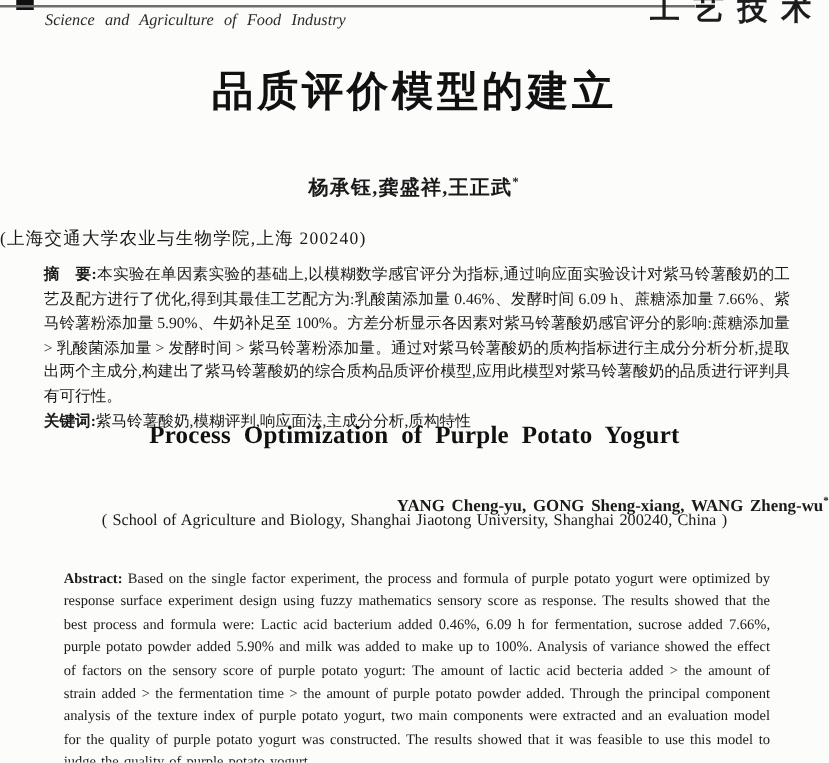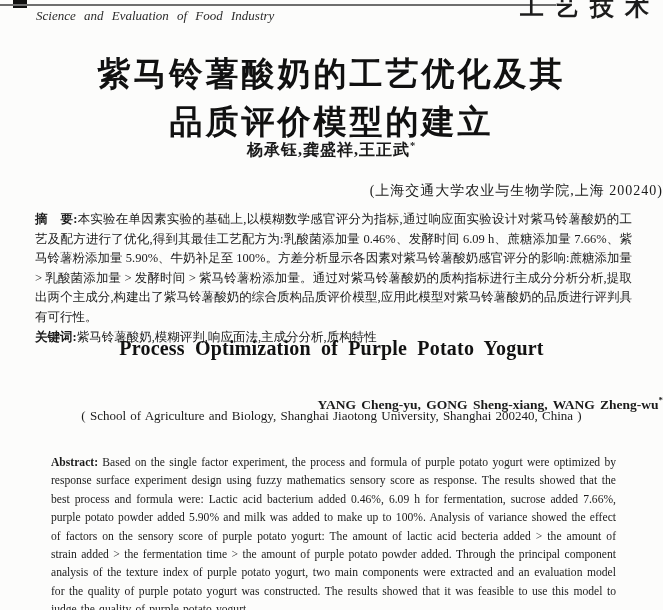--- a/index.html
+++ b/index.html
@@ -27,21 +27,21 @@
     position:absolute; top:50px; left:0; width:100%;
     text-align:center; font-weight:bold; font-size:33px;
     line-height:48px; letter-spacing:3px; color:#111;
   }
   .authors-zh {
     position:absolute; top:140px; left:0; width:100%;
     text-align:center; font-size:16px; font-weight:bold; letter-spacing:1px;
   }
   .affil-zh {
     position:absolute; top:182px; left:0; width:100%;
-    text-align:right; font-size:14px; letter-spacing:1px;
+    text-align:left; font-size:14px; letter-spacing:1px;
   }
   .zh-block {
     position:absolute; top:210px; left:35px; width:597px;
     font-size:12.5px; line-height:19.6px; text-align:justify;
   }
   .zh-block p { margin:0; }
   .inline-label { font-weight:bold; }
   .title-en {
     position:absolute; top:333px; left:0; width:100%;
     text-align:center; font-size:20px; font-weight:bold;
@@ -60,25 +60,24 @@
     font-size:11.6px; line-height:18.4px; text-align:justify; word-spacing:1.2px;
   }
   .en-block p { margin:16px; }
   sup { font-size:0.65em; vertical-align:super; }
 </style>
 </head>
 <body>
 
 <div class="corner-tab"></div>
 <div class="top-rule"></div>
-<div class="journal-name">Science and Evaluation of Food Industry</div>
+<div class="journal-name">Science and Agriculture of Food Industry</div>
 <div class="section-label">工艺技术</div>
 
 <div class="title-zh">
-  <div>紫马铃薯酸奶的工艺优化及其</div>
   <div>品质评价模型的建立</div>
 </div>
 
 <div class="authors-zh"><span>杨承钰,龚盛祥,王正武</span><sup>*</sup></div>
 
 <div class="affil-zh">(上海交通大学农业与生物学院,上海 200240)</div>
 
 <div class="zh-block">
   <p><span class="inline-label">摘　要:</span><span>本实验在单因素实验的基础上,以模糊数学感官评分为指标,通过响应面实验设计对紫马铃薯酸奶的工艺及配方进行了优化,得到其最佳工艺配方为:乳酸菌添加量 0.46%、发酵时间 6.09 h、蔗糖添加量 7.66%、紫马铃薯粉添加量 5.90%、牛奶补足至 100%。方差分析显示各因素对紫马铃薯酸奶感官评分的影响:蔗糖添加量 &gt; 乳酸菌添加量 &gt; 发酵时间 &gt; 紫马铃薯粉添加量。通过对紫马铃薯酸奶的质构指标进行主成分分析分析,提取出两个主成分,构建出了紫马铃薯酸奶的综合质构品质评价模型,应用此模型对紫马铃薯酸奶的品质进行评判具有可行性。</span></p>
   <p><span class="inline-label">关键词:</span><span>紫马铃薯酸奶,模糊评判,响应面法,主成分分析,质构特性</span></p>

